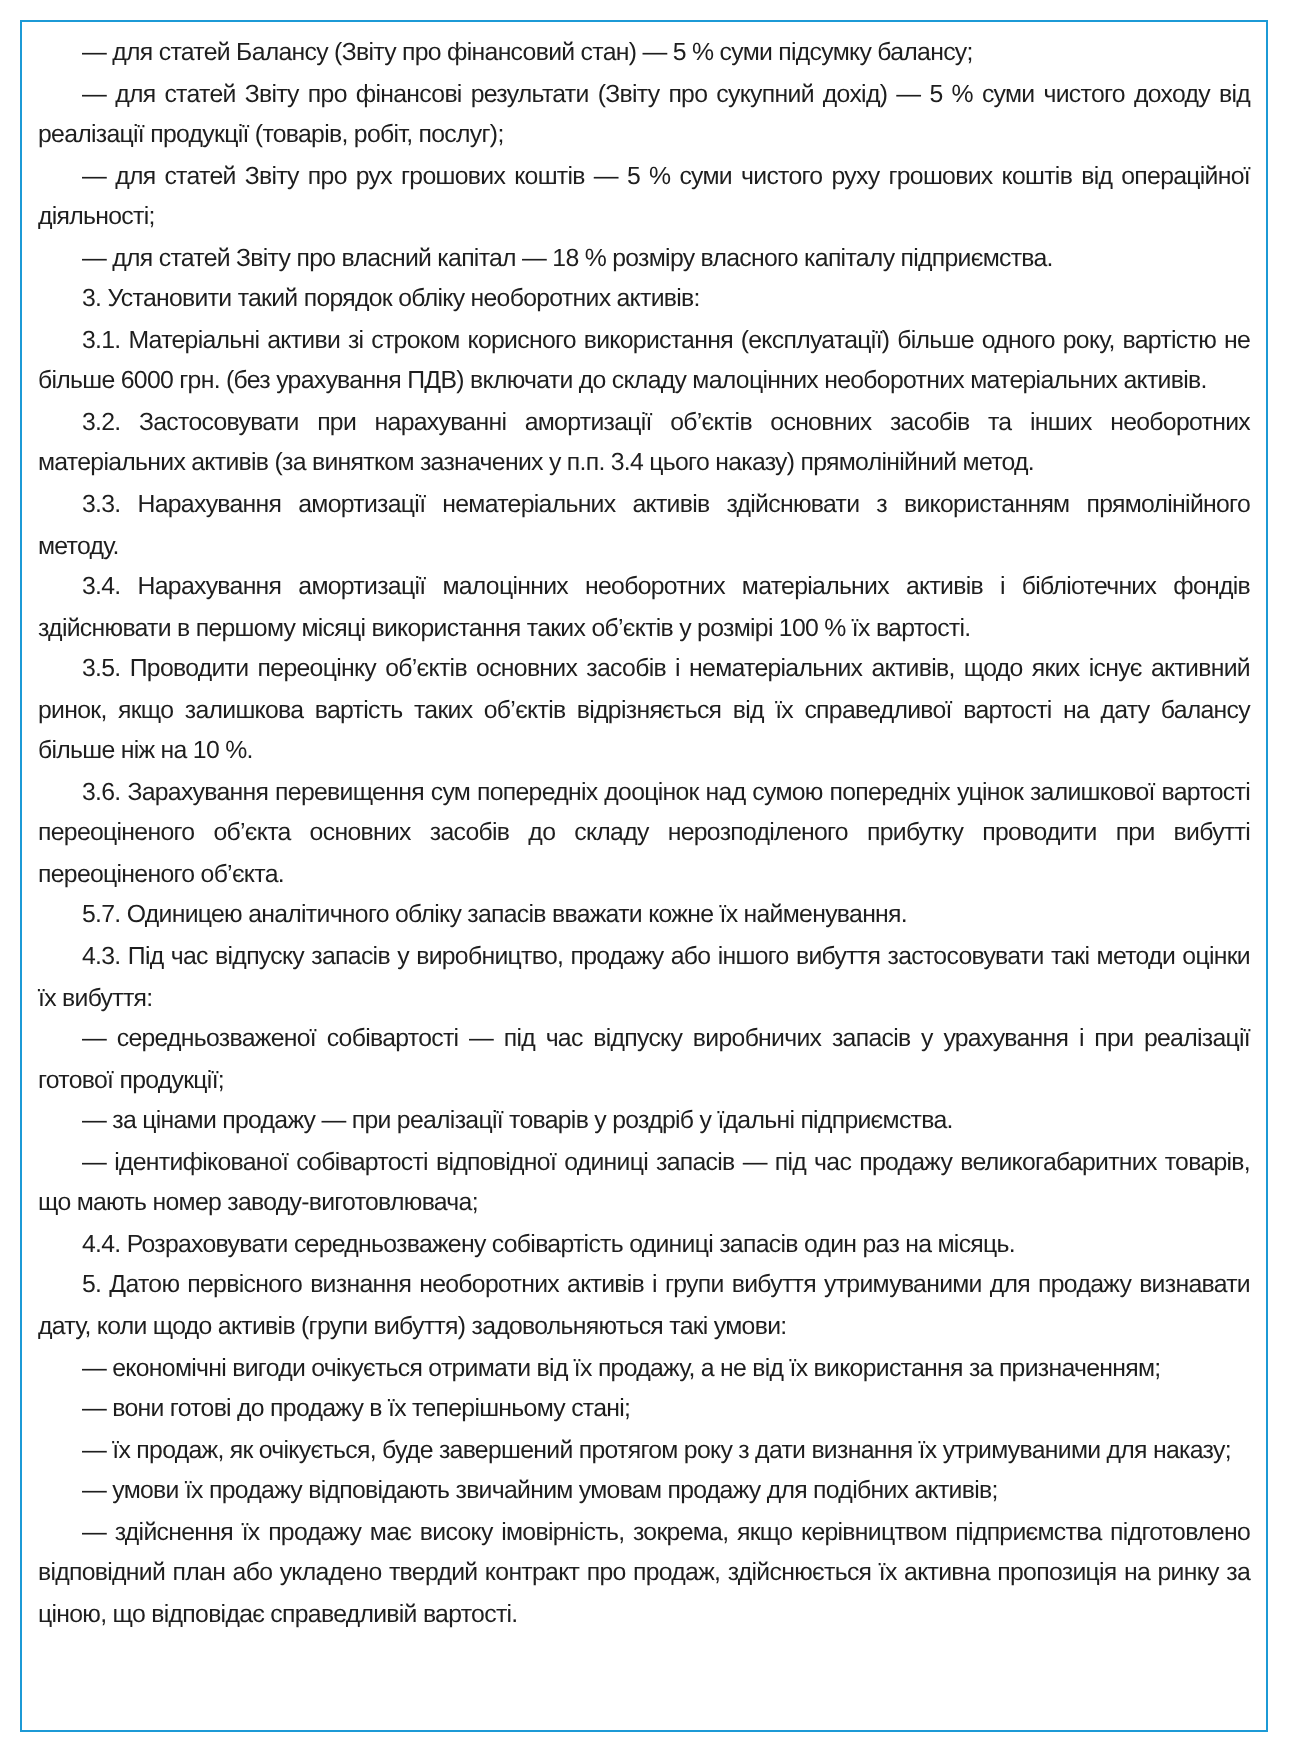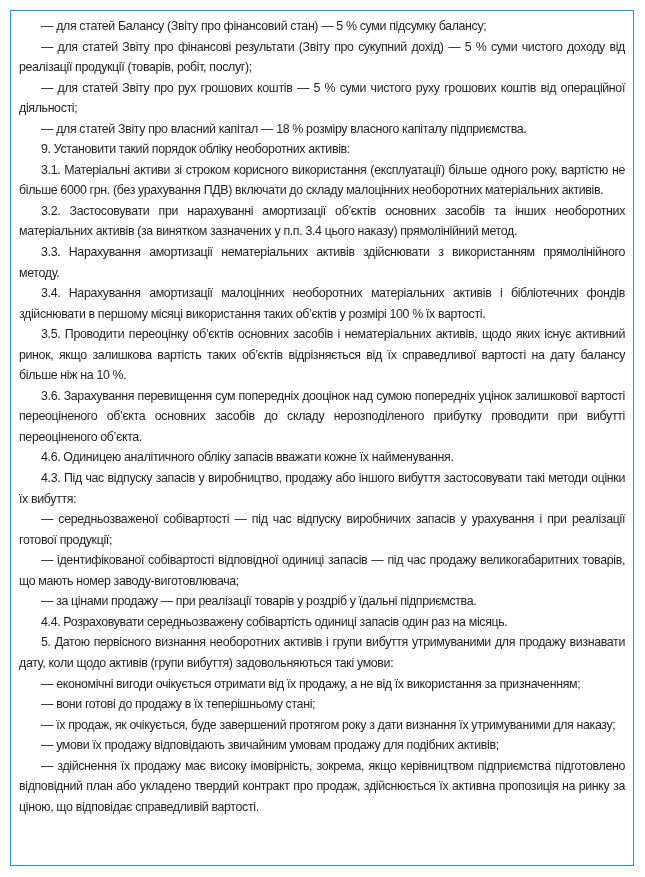--- a/index.html
+++ b/index.html
@@ -37,32 +37,32 @@
     }
   </style>
 </head>
 <body>
 
 <div class="frame">
   <p class="para">— для статей Балансу (Звіту про фінансовий стан) — 5 % суми підсумку балансу;</p>
   <p class="para">— для статей Звіту про фінансові результати (Звіту про сукупний дохід) — 5 % суми чистого доходу від реалізації продукції (товарів, робіт, послуг);</p>
   <p class="para">— для статей Звіту про рух грошових коштів — 5 % суми чистого руху грошових коштів від опе­раційної діяльності;</p>
   <p class="para">— для статей Звіту про власний капітал — 18 % розміру власного капіталу підприємства.</p>
-  <p class="para">9. Установити такий порядок обліку необоротних активів:</p>
+  <p class="para">3. Установити такий порядок обліку необоротних активів:</p>
   <p class="para">3.1. Матеріальні активи зі строком корисного використання (експлуатації) більше одного року, вартістю не більше 6000 грн. (без урахування ПДВ) включати до складу малоцінних необоротних матеріальних активів.</p>
   <p class="para">3.2. Застосовувати при нарахуванні амортизації об’єктів основних засобів та інших необорот­них матеріальних активів (за винятком зазначених у п.п. 3.4 цього наказу) прямолінійний метод.</p>
   <p class="para">3.3. Нарахування амортизації нематеріальних активів здійснювати з використанням прямолі­нійного методу.</p>
   <p class="para">3.4. Нарахування амортизації малоцінних необоротних матеріальних активів і бібліотечних фондів здійснювати в першому місяці використання таких об’єктів у розмірі 100 % їх вартості.</p>
   <p class="para">3.5. Проводити переоцінку об’єктів основних засобів і нематеріальних активів, щодо яких існує активний ринок, якщо залишкова вартість таких об’єктів відрізняється від їх справедливої вартості на дату балансу більше ніж на 10 %.</p>
   <p class="para">3.6. Зарахування перевищення сум попередніх дооцінок над сумою попередніх уцінок за­лишкової вартості переоціненого об’єкта основних засобів до складу нерозподіленого прибутку проводити при вибутті переоціненого об’єкта.</p>
-  <p class="para">4.6. Одиницею аналітичного обліку запасів вважати кожне їх найменування.</p>
+  <p class="para">5.7. Одиницею аналітичного обліку запасів вважати кожне їх найменування.</p>
   <p class="para">4.3. Під час відпуску запасів у виробництво, продажу або іншого вибуття застосовувати такі методи оцінки їх вибуття:</p>
   <p class="para">— середньозваженої собівартості — під час відпуску виробничих запасів у урахування і при реалізації готової продукції;</p>
+  <p class="para">— за цінами продажу — при реалізації товарів у роздріб у їдальні підприємства.</p>
   <p class="para">— ідентифікованої собівартості відповідної одиниці запасів — під час продажу великогабарит­них товарів, що мають номер заводу-виготовлювача;</p>
-  <p class="para">— за цінами продажу — при реалізації товарів у роздріб у їдальні підприємства.</p>
   <p class="para">4.4. Розраховувати середньозважену собівартість одиниці запасів один раз на місяць.</p>
   <p class="para">5. Датою первісного визнання необоротних активів і групи вибуття утримуваними для продажу визнавати дату, коли щодо активів (групи вибуття) задовольняються такі умови:</p>
   <p class="para">— економічні вигоди очікується отримати від їх продажу, а не від їх використання за призна­ченням;</p>
   <p class="para">— вони готові до продажу в їх теперішньому стані;</p>
   <p class="para">— їх продаж, як очікується, буде завершений протягом року з дати визнання їх утримуваними для наказу;</p>
   <p class="para">— умови їх продажу відповідають звичайним умовам продажу для подібних активів;</p>
   <p class="para">— здійснення їх продажу має високу імовірність, зокрема, якщо керівництвом підприємства підготовлено відповідний план або укладено твердий контракт про продаж, здійснюється їх ак­тивна пропозиція на ринку за ціною, що відповідає справедливій вартості.</p>
 
 </div>
 

